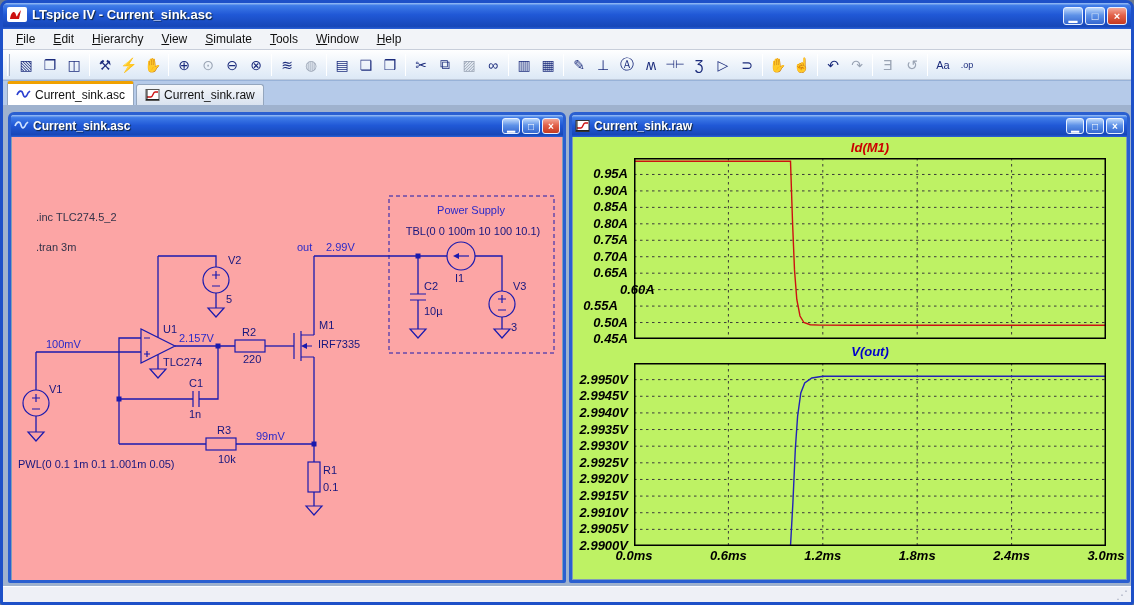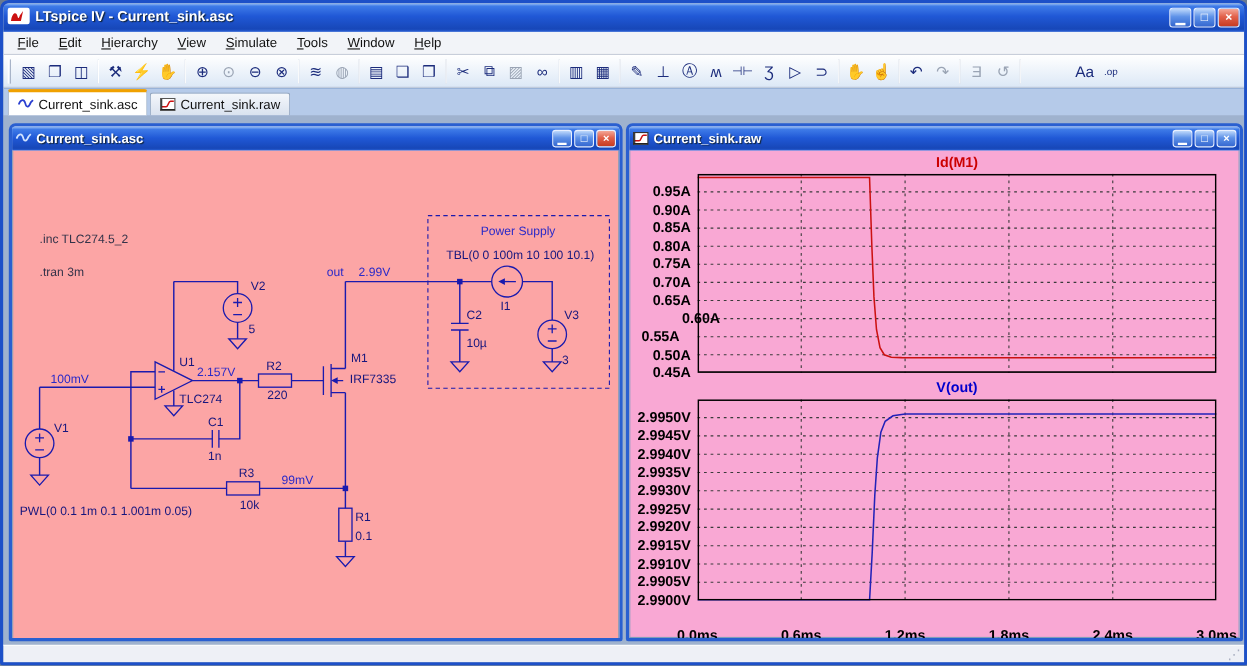--- a/index.html
+++ b/index.html
@@ -44,31 +44,31 @@
   .child{position:absolute;border:3px solid #2a5fd0;border-radius:6px 6px 2px 2px;
     background:#fff;display:flex;flex-direction:column;overflow:hidden;
     box-shadow:inset 0 0 0 1px #8fb2ea;}
   .ctitle{height:22px;flex:0 0 22px;display:flex;align-items:center;padding:0 3px;
     background:linear-gradient(180deg,#9cc1f5 0%,#3e7be8 12%,#2058d6 48%,#1747b8 90%,#2b62d8 100%);}
   .ctext{color:#fff;font-weight:bold;font-size:12px;margin-left:4px;flex:1;text-shadow:1px 1px 1px #123;}
   .cbtns{display:flex;gap:2px;}
   .cbtns .wbtn{width:18px;height:16px;font-size:10px;}
   .cbody{flex:1;position:relative;border:1px solid #7f9db9;border-top:none;}
   .cbody.schem{background:#fca5a5;}
-  .cbody.wave{background:#f9a8d4;}
+  .cbody.wave{background:#bef264;font-style:italic;}
   
   .pane-title{position:absolute;left:61px;width:472px;text-align:center;
     font-size:13px;font-weight:bold;}
   .plot{position:absolute;left:61px;}
   .grid{stroke:#3a3a3a;stroke-width:1;stroke-dasharray:2.5,3.5;fill:none;}
   .frame{fill:none;stroke:#000;stroke-width:1.5;}
   .trace{fill:none;stroke-width:1.4;}
   .ylabels{position:absolute;left:0;top:0;bottom:0;width:57px;}
   .ytick{position:absolute;right:2px;width:55px;text-align:right;font-size:13px;font-weight:bold;color:#000;height:14px;line-height:14px;}
-  .xlabels{position:absolute;left:0;top:411px;right:0;height:16px;margin-top:22px;}
+  .xlabels{position:absolute;left:0;top:411px;right:0;height:16px;}
   .xtick{position:absolute;width:60px;text-align:center;font-size:13px;font-weight:bold;color:#000;}
   
   .swire{stroke:#1a1aae;stroke-width:1.3;fill:none;}
   .ssym{stroke:#1a1aae;stroke-width:1.2;fill:none;}
   .sjun{fill:#1a1aae;stroke:none;}
   .stx{font:11px "Liberation Sans",sans-serif;fill:#16167e;}
   .snet{font:11px "Liberation Sans",sans-serif;fill:#2a2ac8;}
   .sdir{font:11px "Liberation Sans",sans-serif;fill:#333349;}
   
   .statusbar{height:16px;flex:0 0 16px;background:#eef0f6;border-top:1px solid #fff;
@@ -144,21 +144,21 @@
       <span class="tsep"></span>
       <span class="tbtn">✋</span>
       <span class="tbtn">☝</span>
       <span class="tsep"></span>
       <span class="tbtn">↶</span>
       <span class="tbtn dis">↷</span>
       <span class="tsep"></span>
       <span class="tbtn dis">Ǝ</span>
       <span class="tbtn dis">↺</span>
       <span class="tsep"></span>
-      <span class="tbtn" style="font-size: 14px; margin-left: 43px;">Aa</span>
+      <span class="tbtn" style="font-size: 11px;">Aa</span>
       <span class="tbtn" style="font-size: 9px;">.op</span>
     </div>
 
   <div class="tabstrip">
     <div class="tab active">
       <svg class="tabicon" viewBox="0 0 15 12">
         <path d="M1,6 C3,1 6,1 7,5 C8,9 10,9 12,4 L14,2" stroke="#2a3fd0" stroke-width="1.6" fill="none"></path>
       </svg>
       <span>Current_sink.asc</span>
     </div>

